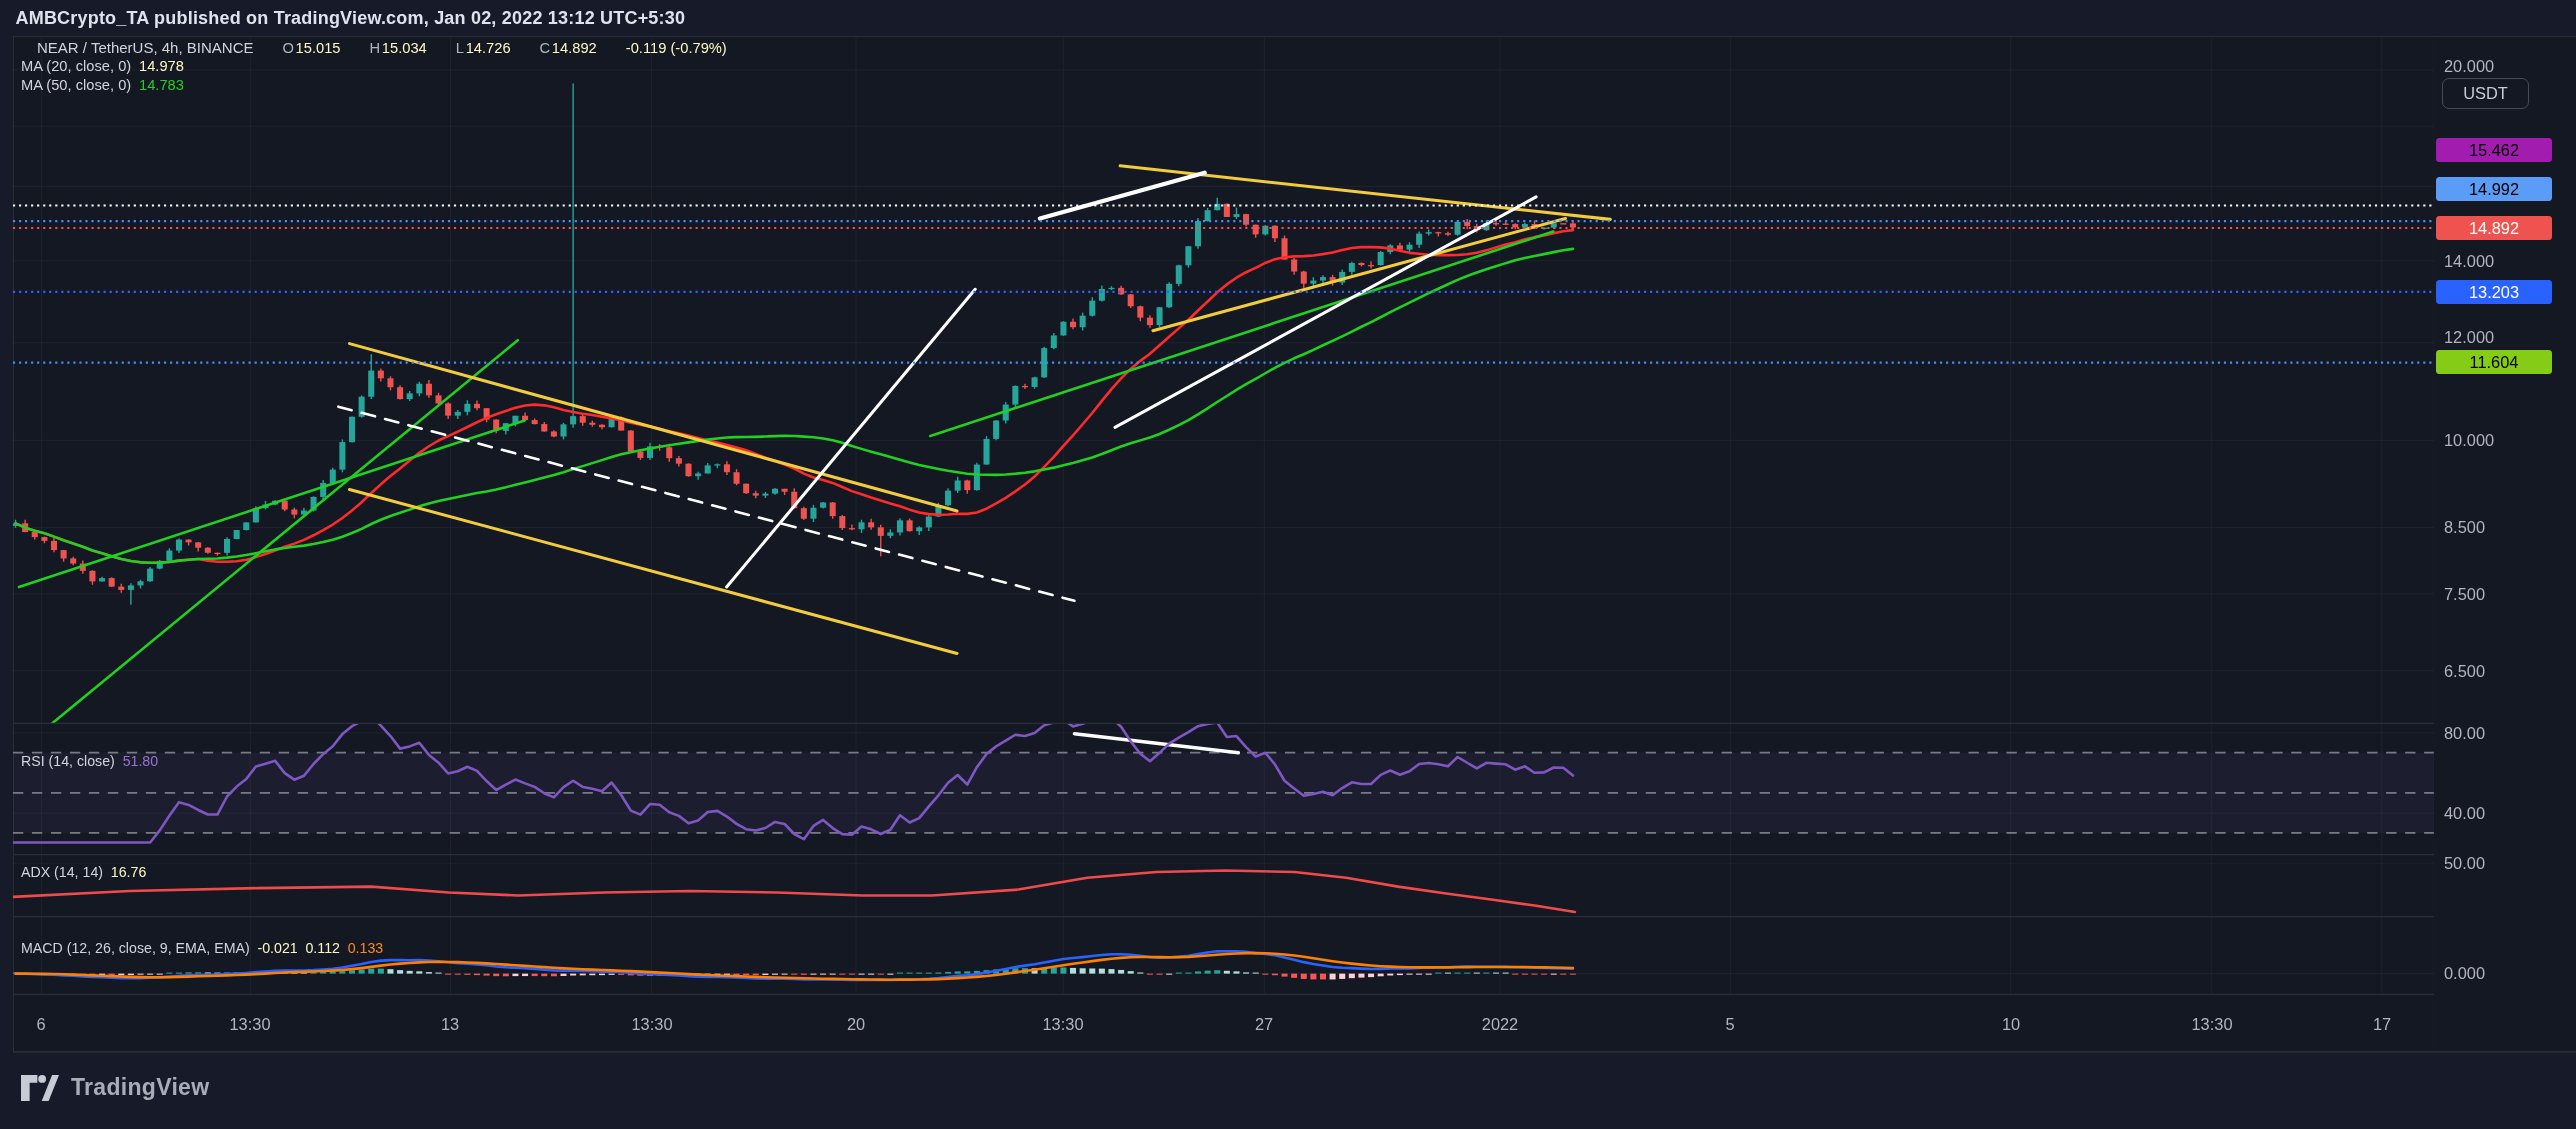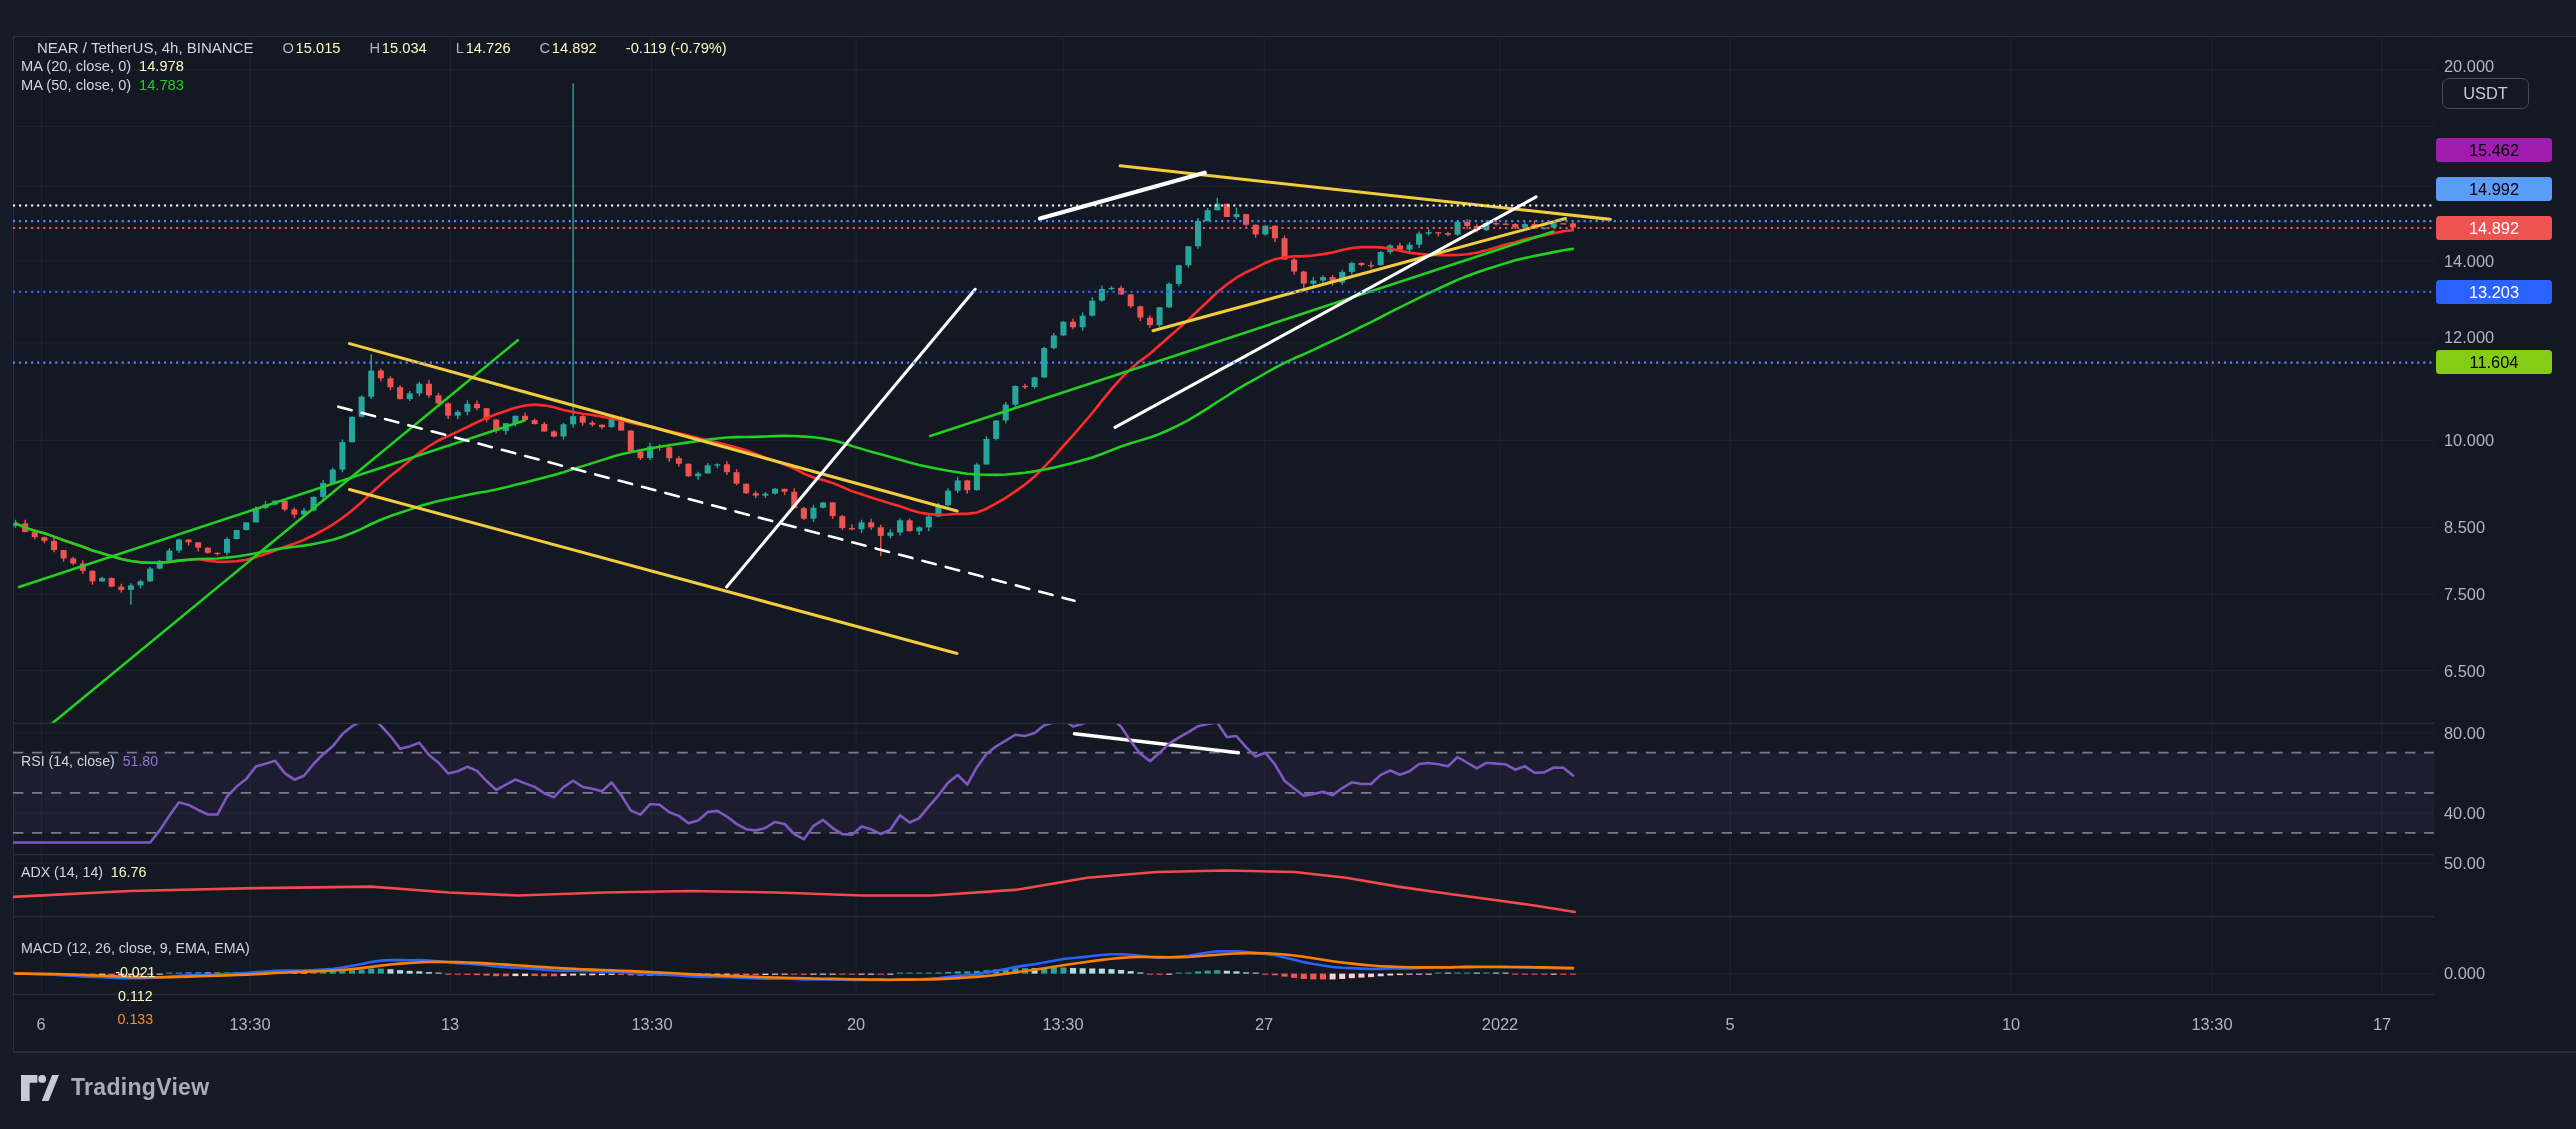--- a/index.html
+++ b/index.html
@@ -25,20 +25,23 @@
   #usdt{position:absolute;left:2442px;top:78px;width:85px;height:29px;border:0.9px solid #464a57;
        border-radius:7px;color:#c7cbd6;font-size:16.4px;display:flex;align-items:center;justify-content:center;}
   .tlabel{position:absolute;top:1015px;color:#b2b5be;font-size:16.4px;transform:translateX(-50%);}
   #logo{position:absolute;left:21px;top:1074px;display:flex;align-items:center;gap:12px;}
   #logo .txt{color:#a8adb8;font-size:23px;font-weight:bold;letter-spacing:0.3px;}
 </style>
 </head>
 <body>
 
 <div id="page">
+  <div id="hdr">
+    <span>AMBCrypto_TA published on TradingView.com, Jan 02, 2022 13:12 UTC+5:30</span>
+  </div>
 
   <div id="chart-frame"></div>
   <svg id="plot" width="2576" height="1130" viewBox="0 0 2985 1309">
       <defs>
         <clipPath id="clipPrice">
           <rect x="15" y="43" width="2806" height="795"></rect>
         </clipPath>
         <clipPath id="clipRsi">
           <rect x="15" y="838" width="2806" height="152"></rect>
         </clipPath>
@@ -638,21 +641,21 @@
   </div>
 
   <div class="legend" style="left:21px;top:753px;font-size:14.2px;">
     <span class="t">RSI (14, close)</span>
     <span class="lp">51.80</span>
   </div>
   <div class="legend" style="left:21px;top:864px;font-size:14.2px;">
     <span class="t">ADX (14, 14)</span>
     <span class="lr">16.76</span>
   </div>
-  <div class="legend" style="left:21px;top:940px;font-size:14.2px;flex-direction:column;">
+  <div class="legend" style="left:21px;top:940px;font-size:14.2px;">
     <span class="t">MACD (12, 26, close, 9, EMA, EMA)</span>
     <span class="lr">-0.021</span>
     <span class="lb">0.112</span>
     <span class="lo">0.133</span>
   </div>
 
   <div id="axis-col"></div>
   <div id="usdt">USDT</div>
   <div id="time-axis" style="position: absolute; left: 13px; top: 994px; width: 2422px; height: 58px;"></div>
 

